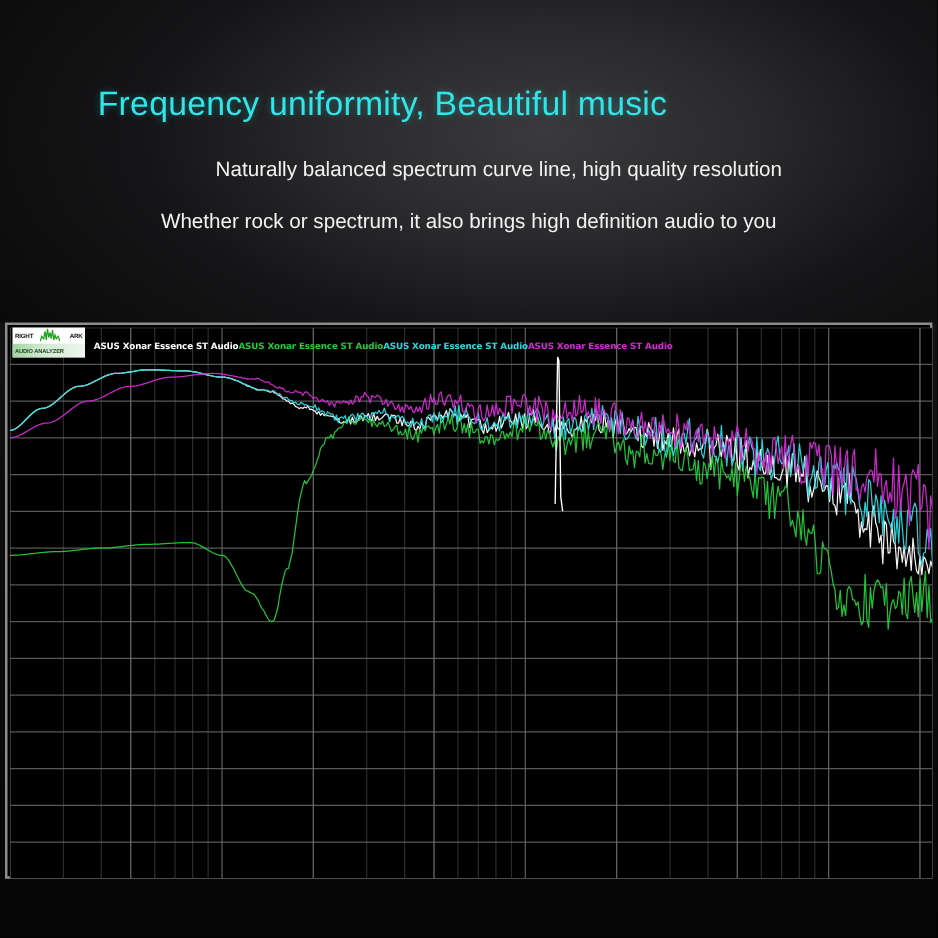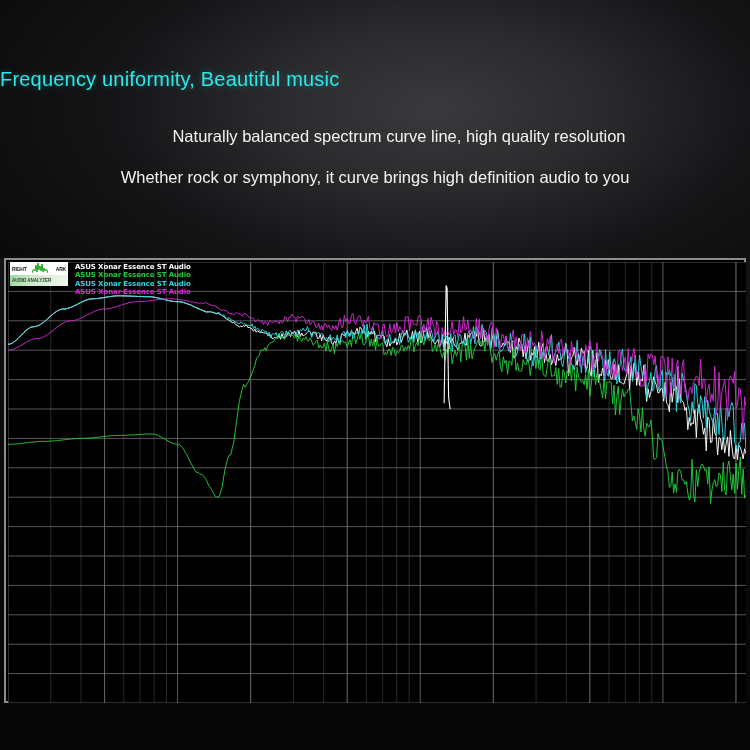--- a/index.html
+++ b/index.html
@@ -29,22 +29,22 @@
     left: 0; top: 258px;
     width: 750px; height: 492px;
     background: linear-gradient(180deg, #131315 0%, #0c0c0d 30%, #060607 100%);
   }
 
   .headline {
     position: absolute;
     left: 0;
     top: 68px;
     width: 612px;
-    text-align: left;
-    font-size: 20px;
+    text-align: center;
+    font-size: 27px;
     font-weight: 400;
     letter-spacing: 0.2px;
     color: #2fe6e8;
     text-shadow: 0 0 6px rgba(47,230,232,0.35);
   }
   .subline1 {
     position: absolute;
     left: 0;
     top: 127px;
     width: 750px;
@@ -128,43 +128,42 @@
     color: #2a4a2a;
     letter-spacing: -0.1px;
     display: flex;
     align-items: center;
     padding-left: 2px;
     box-sizing: border-box;
     font-weight: bold;
   }
   .legend-labels {
     display: flex;
-    flex-direction: column;
     line-height: 8.4px;
-    padding-top: 1px;
+    padding-top: 11px;
   }
   .legend-labels span {
     font-family: "DejaVu Sans", sans-serif;
     font-size: 7px;
     font-weight: bold;
     white-space: nowrap;
     letter-spacing: -0.1px;
   }
 </style>
 </head>
 <body>
 
 <div id="page">
 
   <div class="banner-bg"></div>
   <div class="page-bg-lower"></div>
 
   <div class="headline">Frequency uniformity, Beautiful music</div>
   <div class="subline1">Naturally balanced spectrum curve line, high quality resolution</div>
-  <div class="subline2">Whether rock or symphony, it curve brings high definition audio to you</div>
+  <div class="subline2">Whether rock or spectrum, it also brings high definition audio to you</div>
 
   <div class="chart-wrap">
     <div class="chart-frame">
       <div class="chart-plot">
         <svg class="chart-svg" id="plot-svg" width="738" height="441" viewBox="0 0 738 441">
             <rect x="0" y="0" width="738" height="441" fill="#000000"></rect>
             <line x1="42.72889515953179" y1="0" x2="42.72889515953179" y2="441" stroke="#2a2a2a" stroke-width="1"></line>
             <line x1="73.04552874219218" y1="0" x2="73.04552874219218" y2="441" stroke="#2a2a2a" stroke-width="1"></line>
             <line x1="96.56093665020613" y1="0" x2="96.56093665020613" y2="441" stroke="#2a2a2a" stroke-width="1"></line>
             <line x1="115.77442390172395" y1="0" x2="115.77442390172395" y2="441" stroke="#2a2a2a" stroke-width="1"></line>

